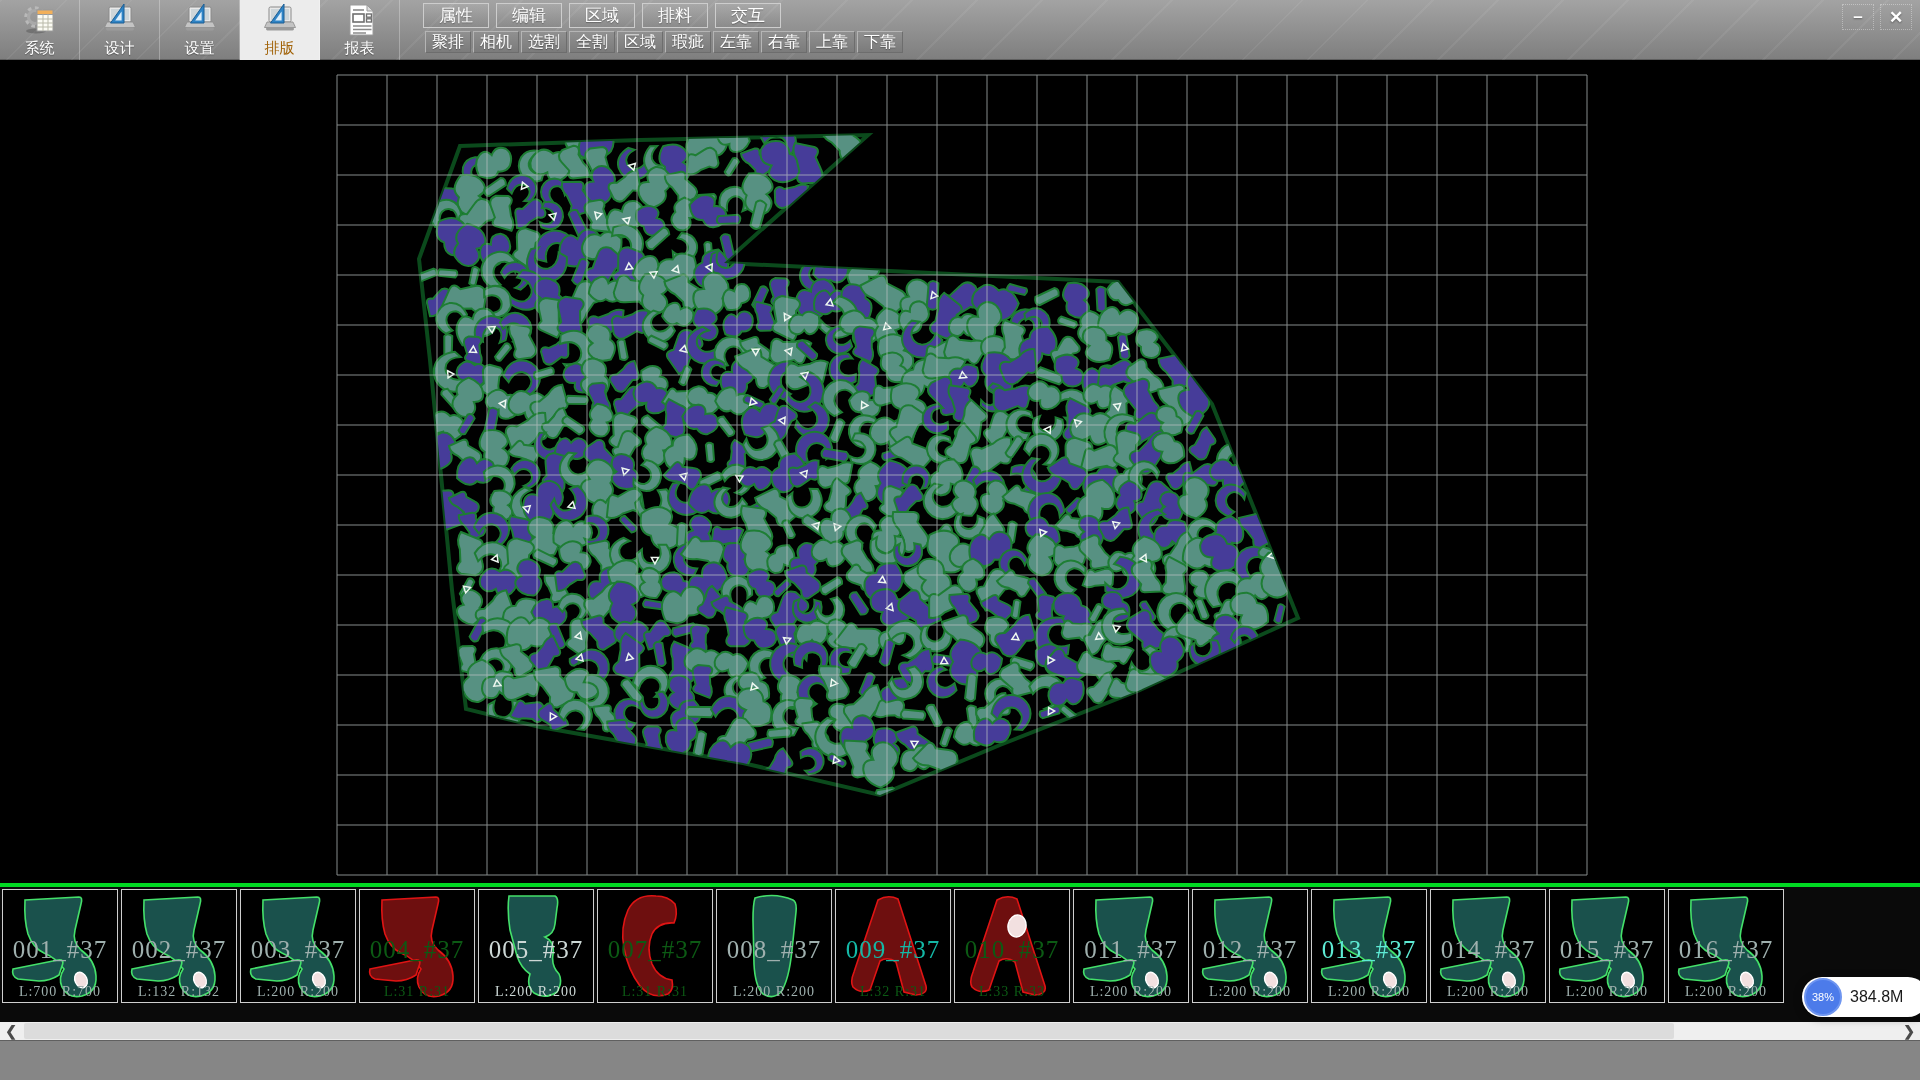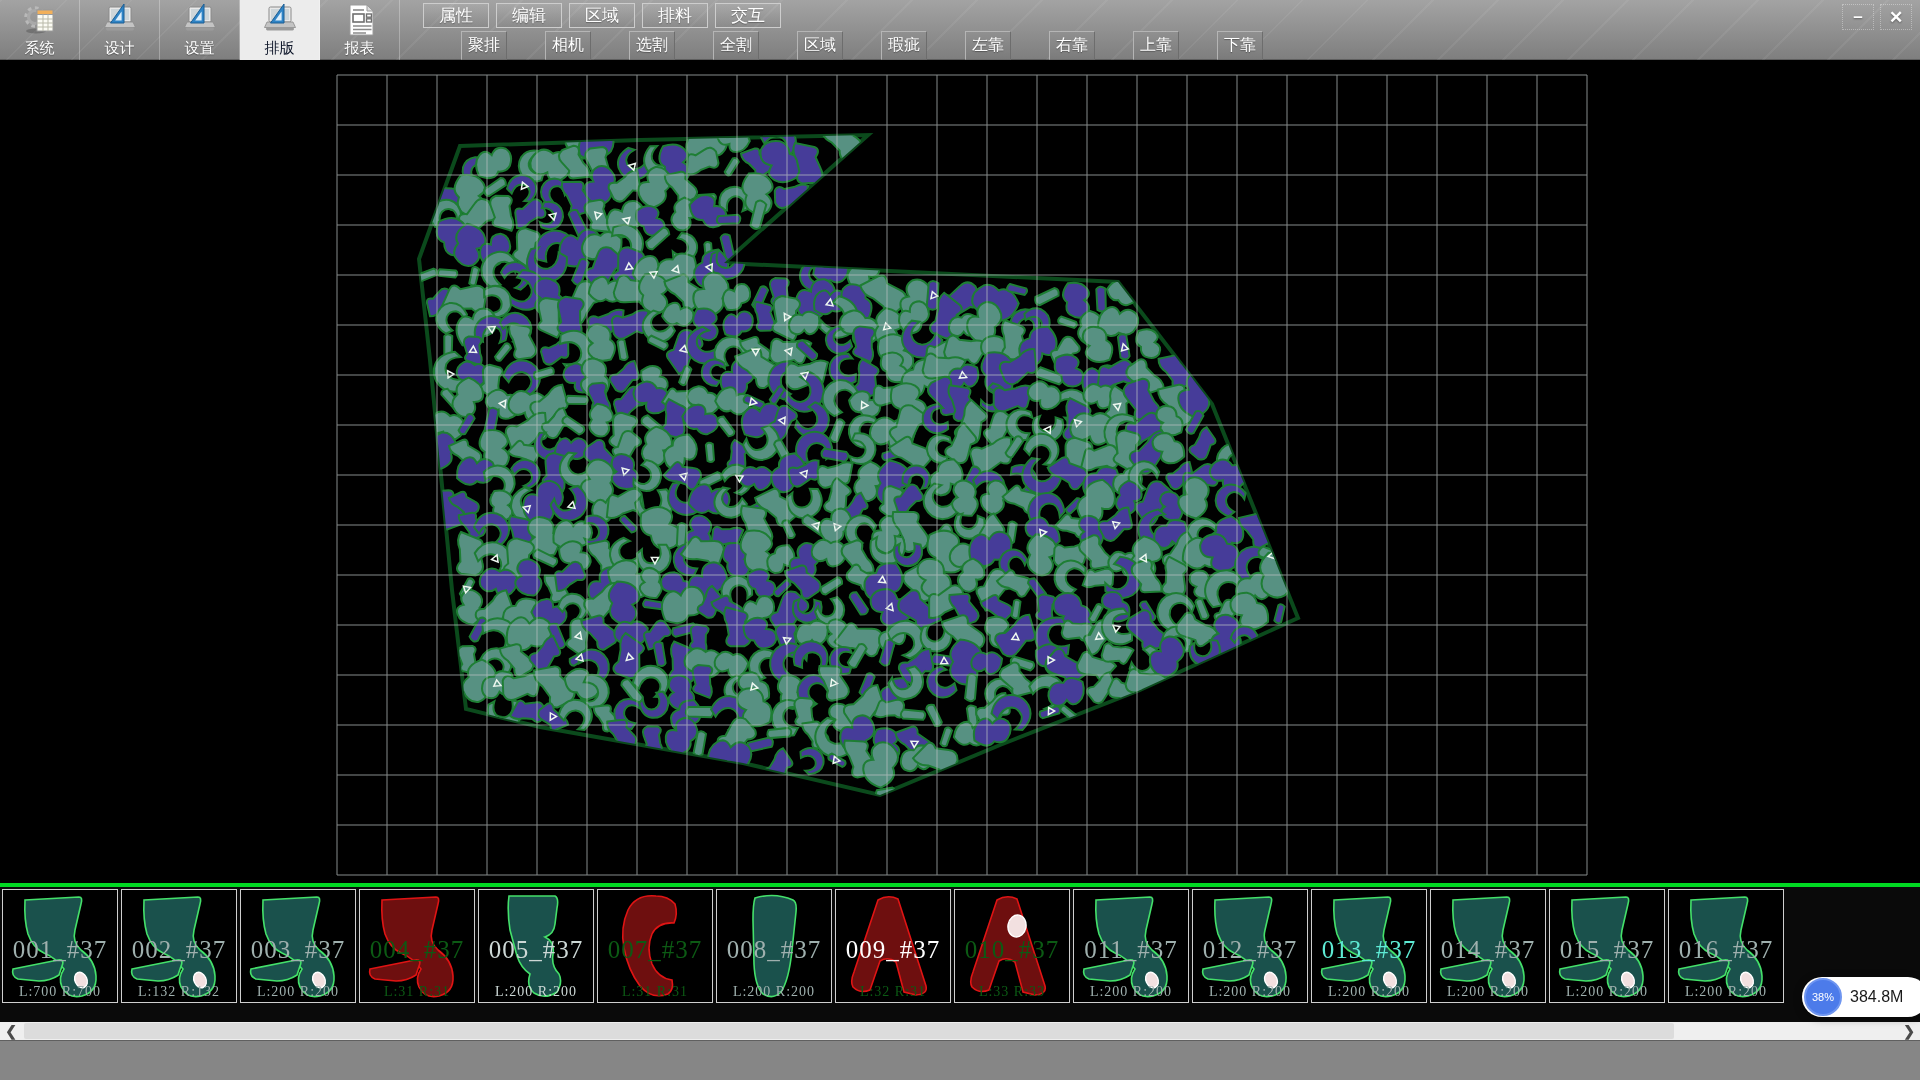--- a/index.html
+++ b/index.html
@@ -12,33 +12,33 @@
     box-shadow:inset 0 -1px 0 #5f5f5f;}
   #toolbar .stripes{position:absolute;inset:0;
     background:repeating-linear-gradient(135deg,rgba(255,255,255,.06) 0 2px,transparent 2px 46px);
     pointer-events:none;}
   #bigbtns{position:absolute;left:0;top:0;height:60px;display:flex;}
   .bigbtn{width:80px;height:60px;display:flex;flex-direction:column;align-items:center;justify-content:flex-start;
     border-right:1px solid rgba(255,255,255,.28);box-sizing:border-box;cursor:pointer;}
   .bigbtn .ic{height:38px;display:flex;align-items:center;justify-content:center;margin-top:1px;}
   .bigbtn .lbl{font-size:15px;color:#fff;text-shadow:0 1px 1px rgba(0,0,0,.35);line-height:18px;}
   .bigbtn.selected{background:#ececec;}
-  .bigbtn.selected .lbl{color:#0f172a;text-shadow:none;font-family:Liberation Serif, serif;}
+  .bigbtn.selected .lbl{color:#a16207;text-shadow:none;font-family:Liberation Serif, serif;}
 
   #tabs{position:absolute;left:423px;top:3px;height:14px;display:flex;gap:7px;justify-content:space-between;}
   .tab{width:66px;height:25px;box-sizing:border-box;border:1px solid #cdcdcd;
     display:flex;align-items:center;justify-content:center;
     font-size:17px;color:#fff;text-shadow:0 1px 1px rgba(0,0,0,.3);cursor:pointer;
     background:linear-gradient(rgba(255,255,255,.08),rgba(0,0,0,.05));}
   #toolrow{position:absolute;left:425px;top:31px;height:27px;display:flex;gap:2px;}
-  .toolbtn{width:46px;height:29px;box-sizing:border-box;
+  .toolbtn{width:46px;height:22px;box-sizing:border-box;
     border:1px solid #6d6d6d;border-top-color:#b5b5b5;border-left-color:#b5b5b5;
     background:linear-gradient(#909090,#7b7b7b);
     display:flex;align-items:center;justify-content:center;
-    font-size:16px;color:#fff;text-shadow:0 1px 1px rgba(0,0,0,.35);cursor:pointer;margin-left:36px;}
+    font-size:16px;color:#fff;text-shadow:0 1px 1px rgba(0,0,0,.35);cursor:pointer;}
 
   #wincontrols{position:absolute;right:8px;top:4px;display:flex;gap:6px;}
   .winbtn{width:30px;height:24px;display:flex;align-items:center;justify-content:center;
     color:#fff;font-size:17px;font-weight:bold;cursor:pointer;
     border:1px dotted rgba(255,255,255,.35);text-shadow:0 1px 2px rgba(0,0,0,.4);}
 
   
   #canvas-area{position:absolute;top:60px;left:0;width:1920px;height:823px;background:#000;}
   #canvas-area svg{display:block;}
 
@@ -946,21 +946,21 @@
           <svg viewBox="0 0 114 112">
             <path d="M38,8 Q58,2 76,10 Q80,12 79,22 L75,60 Q72,90 64,102 Q56,110 46,104 Q38,96 37,74 L36,30 Q36,14 38,8 Z" fill="#1a514c" stroke="#44e06a" stroke-width="1.6"></path>
           </svg>
           <div class="thumb-label" style="color:#9fb0ae">008_#37</div>
           <div class="thumb-lr" style="color:#9fb0ae">L:200 R:200</div>
         </div>
         <div class="thumb-cell">
           <svg viewBox="0 0 114 112">
             <path d="M42,10 Q52,4 62,9 L90,96 Q92,104 80,105 L68,102 L60,72 Q52,66 44,71 L34,100 Q24,104 17,97 Q14,92 18,82 Z" fill="#6e0f0f" stroke="#e01414" stroke-width="1.6"></path>
           </svg>
-          <div class="thumb-label" style="color:#ffffff">009_#37</div>
+          <div class="thumb-label" style="color:#14b8a6">009_#37</div>
           <div class="thumb-lr" style="color:#0c5a14">L:32 R:31</div>
         </div>
         <div class="thumb-cell">
           <svg viewBox="0 0 114 112">
             <path d="M42,10 Q52,4 62,9 L90,96 Q92,104 80,105 L68,102 L60,72 Q52,66 44,71 L34,100 Q24,104 17,97 Q14,92 18,82 Z" fill="#6e0f0f" stroke="#e01414" stroke-width="1.6"></path>
             <ellipse cx="62" cy="36" rx="9" ry="11" transform="rotate(10 62 36)" fill="#f2e0e0" stroke="#ffffff" stroke-width="1.4"></ellipse>
           </svg>
           <div class="thumb-label" style="color:#0c5a14">010_#37</div>
           <div class="thumb-lr" style="color:#0c5a14">L:33 R:33</div>
         </div>

